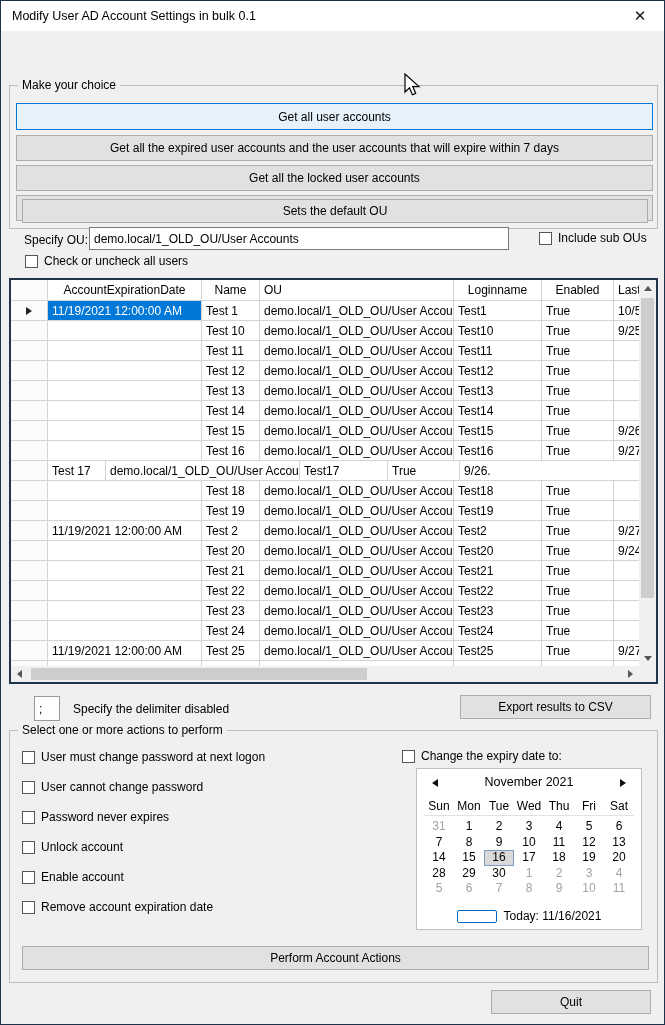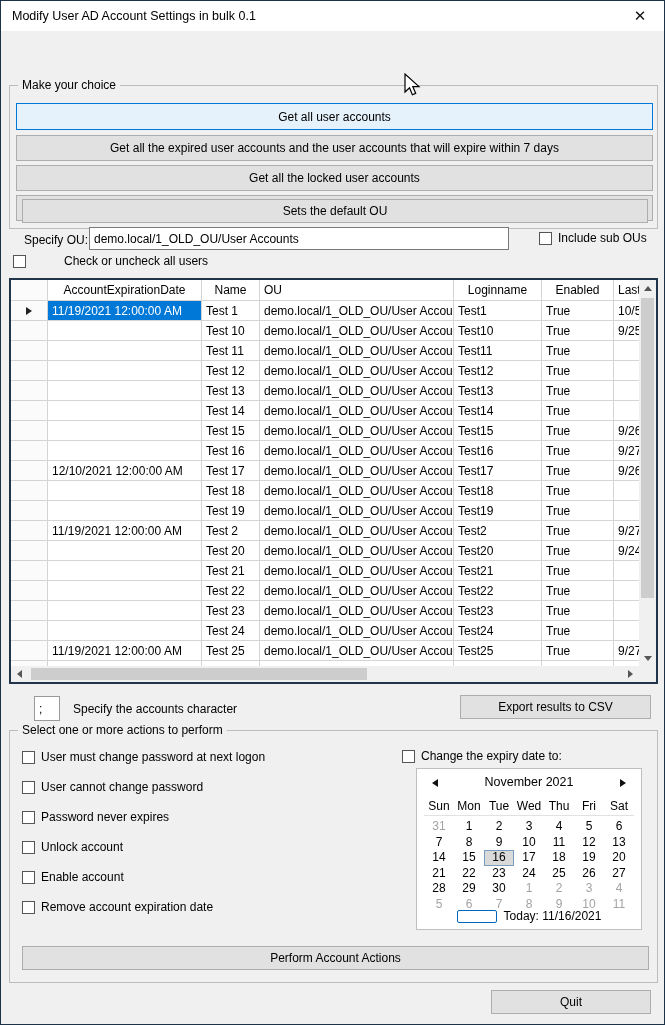--- a/index.html
+++ b/index.html
@@ -98,21 +98,21 @@
 
   <div class="btn" style="left:21px; top:198px; width:626px; height:24px;">Sets the default OU</div>
 
   <span style="position:absolute; left:23px; top:232px;">Specify OU:</span>
   <div class="textbox" style="left:88px; top:226px; width:420px; height:23px;">demo.local/1_OLD_OU/User Accounts</div>
   <div class="cb" style="left:538px; top:230px;">
     <span class="box"></span>
     <span class="lbl">Include sub OUs</span>
   </div>
 
-  <div class="cb" style="left:12px; top:253px;gap:32px;">
+  <div class="cb" style="left:24px; top:253px;">
     <span class="box"></span>
     <span class="lbl">Check or uncheck all users</span>
   </div>
 
   <div class="grid">
     <div class="grid-inner">
       <div class="g-row header">
         <div class="g-cell c-rowhdr"></div>
         <div class="g-cell c-exp">AccountExpirationDate</div>
         <div class="g-cell c-name">Name</div>
@@ -191,21 +191,20 @@
             <div class="g-cell c-rowhdr"></div>
             <div class="g-cell c-exp"></div>
             <div class="g-cell c-name">Test 16</div>
             <div class="g-cell c-ou">demo.local/1_OLD_OU/User Accounts</div>
             <div class="g-cell c-login">Test16</div>
             <div class="g-cell c-en">True</div>
             <div class="g-cell c-last">9/27.</div>
           </div>
           <div class="g-row">
             <div class="g-cell c-rowhdr"></div>
-            <div class="g-cell c-exp">12/10/2021 12:00:00 AM</div>
             <div class="g-cell c-name">Test 17</div>
             <div class="g-cell c-ou">demo.local/1_OLD_OU/User Accounts</div>
             <div class="g-cell c-login">Test17</div>
             <div class="g-cell c-en">True</div>
             <div class="g-cell c-last">9/26.</div>
           </div>
           <div class="g-row">
             <div class="g-cell c-rowhdr"></div>
             <div class="g-cell c-exp"></div>
             <div class="g-cell c-name">Test 18</div>
@@ -314,21 +313,21 @@
         </div>
       <div class="h-thumb" style="left:20px; width:336px;"></div>
       <div class="sb-btn" style="right:0; top:0; width:17px; height:16px;">
           <span class="tri right"></span>
         </div>
     </div>
     <div class="sb-corner"></div>
   </div>
 
   <div class="textbox" style="left:33px; top:695px; width:26px; height:25px; border-color:#9a9a9a;">;</div>
-  <span style="position:absolute; left:72px; top:701px;">Specify the accounts character</span>
+  <span style="position:absolute; left:72px; top:701px;">Specify the delimiter disabled</span>
   <div class="btn" style="left:459px; top:694px; width:191px; height:24px;">Export results to CSV</div>
 
   <div class="groupbox" style="left:8px; top:729px; width:649px; height:253px;">
     <span class="legend">Select one or more actions to perform</span>
 
     <div class="cb" style="left:12px; top:19px;align-items:center;">
       <span class="box"></span>
       <span class="lbl">User must change password at next logon</span>
     </div>
     <div class="cb" style="left:12px; top:49px;">
@@ -399,29 +398,20 @@
         <div class="cal-week">
           <div class="cal-day">14</div>
           <div class="cal-day">15</div>
           <div class="cal-day selected">16</div>
           <div class="cal-day">17</div>
           <div class="cal-day">18</div>
           <div class="cal-day">19</div>
           <div class="cal-day">20</div>
         </div>
         <div class="cal-week">
-          <div class="cal-day">21</div>
-          <div class="cal-day">22</div>
-          <div class="cal-day">23</div>
-          <div class="cal-day">24</div>
-          <div class="cal-day">25</div>
-          <div class="cal-day">26</div>
-          <div class="cal-day">27</div>
-        </div>
-        <div class="cal-week">
           <div class="cal-day">28</div>
           <div class="cal-day">29</div>
           <div class="cal-day">30</div>
           <div class="cal-day muted">1</div>
           <div class="cal-day muted">2</div>
           <div class="cal-day muted">3</div>
           <div class="cal-day muted">4</div>
         </div>
         <div class="cal-week">
           <div class="cal-day muted">5</div>

